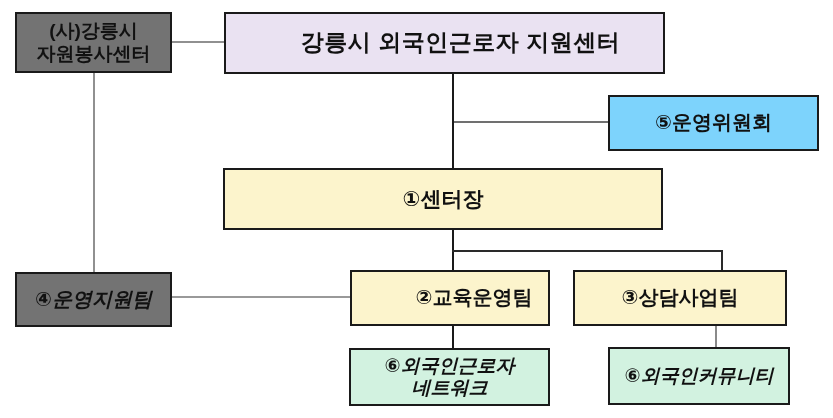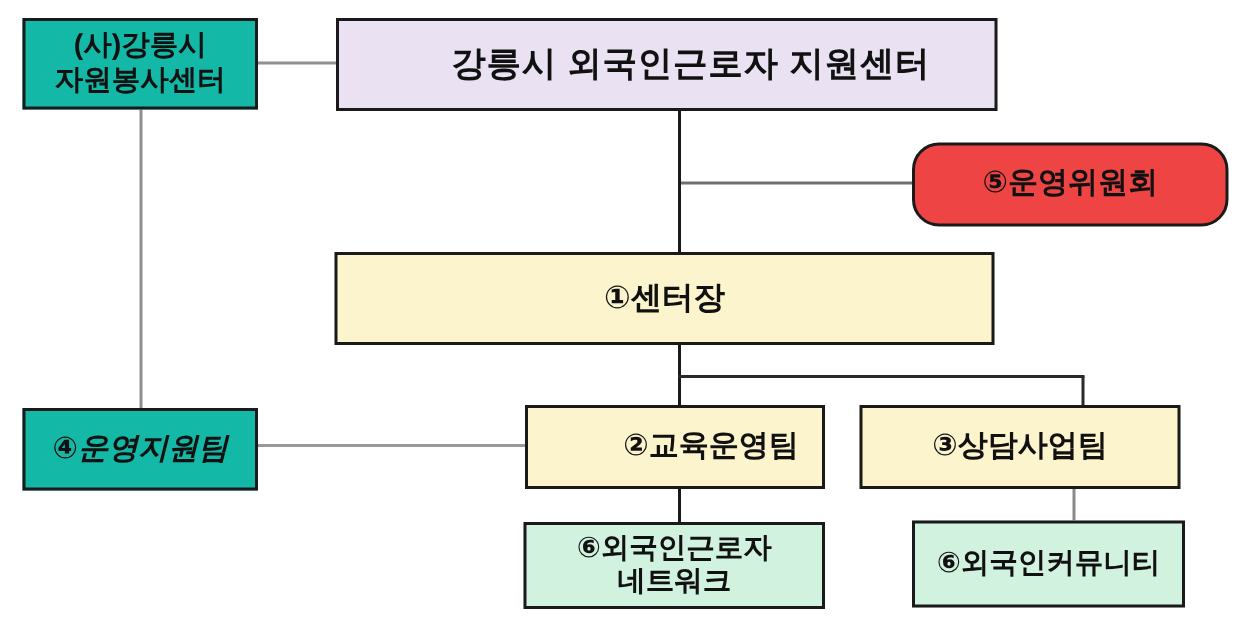--- a/index.html
+++ b/index.html
@@ -27,25 +27,25 @@
     font-weight: bold;
     white-space: pre-line;
     line-height: 1.18;
     z-index: 2;
   }
   .line {
     position: absolute;
     z-index: 1;
   }
   
-  .fill-salmon   { background: #14b8a6; }
+  .fill-salmon   { background: #737373; }
   .fill-lavender { background: #eae2f2; }
-  .fill-blue     { background: #ef4444; border-radius: 18px; }
+  .fill-blue     { background: #7dd3fc; }
   .fill-yellow   { background: #fcf4cc; }
-  .fill-green    { background: #d2f2e0; }
+  .fill-green    { background: #d2f2e0; font-style: italic; }
 
   
   .n-volunteer  { left: 15px;  top: 12px;  width: 157px; height: 61px; font-size: 19px; }
   .n-title      { left: 224px; top: 12px;  width: 441px; height: 62px; font-size: 23px; letter-spacing: 0.5px; padding-left: 32px; }
   .n-steering   { left: 608px; top: 95px;  width: 211px; height: 56px; font-size: 20px; }
   .n-director   { left: 223px; top: 168px; width: 440px; height: 62px; font-size: 21px; }
   .n-support    { left: 15px;  top: 272px; width: 157px; height: 55px; font-size: 20px; font-style: italic; }
   .n-education  { left: 350px; top: 270px; width: 200px; height: 56px; font-size: 20px; padding-left: 48px; }
   .n-counseling { left: 573px; top: 270px; width: 214px; height: 56px; font-size: 20px; }
   .n-network    { left: 349px; top: 348px; width: 201px; height: 58px; font-size: 19px; }

